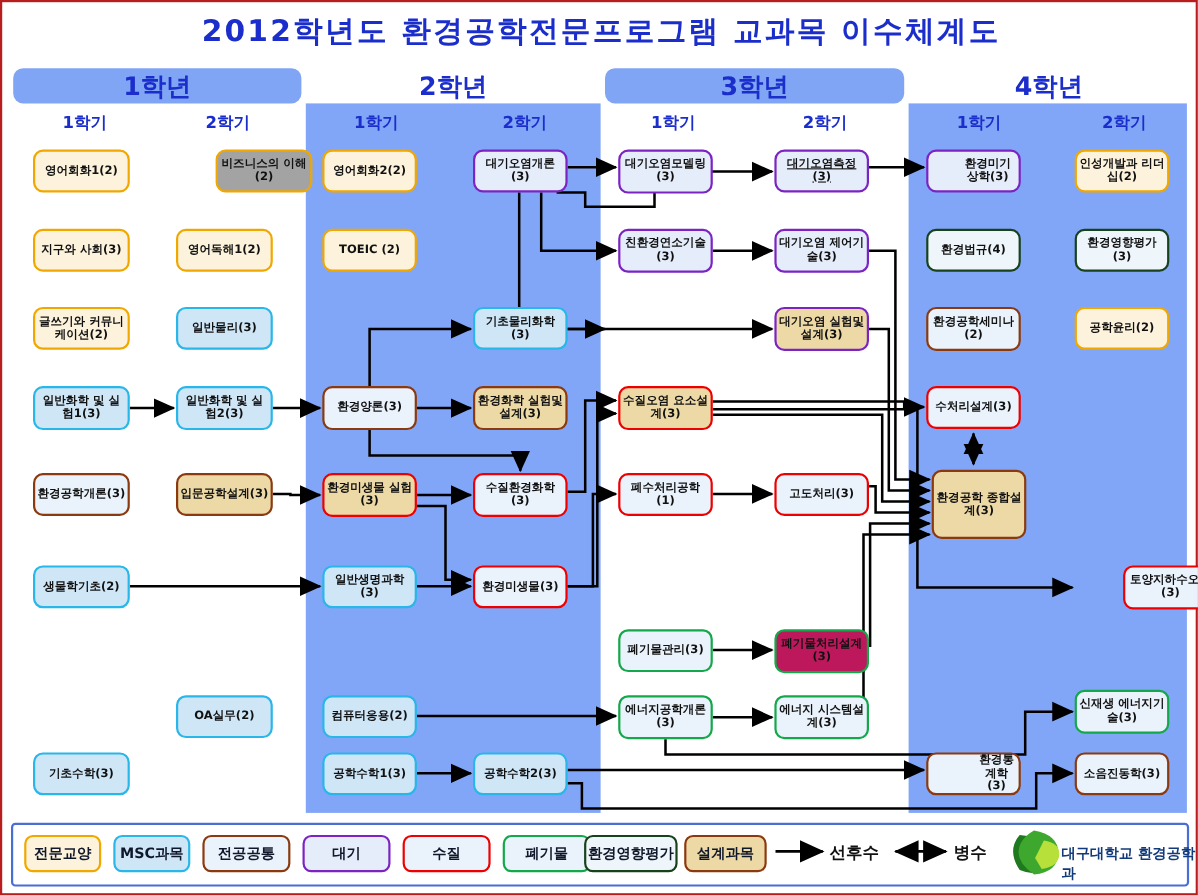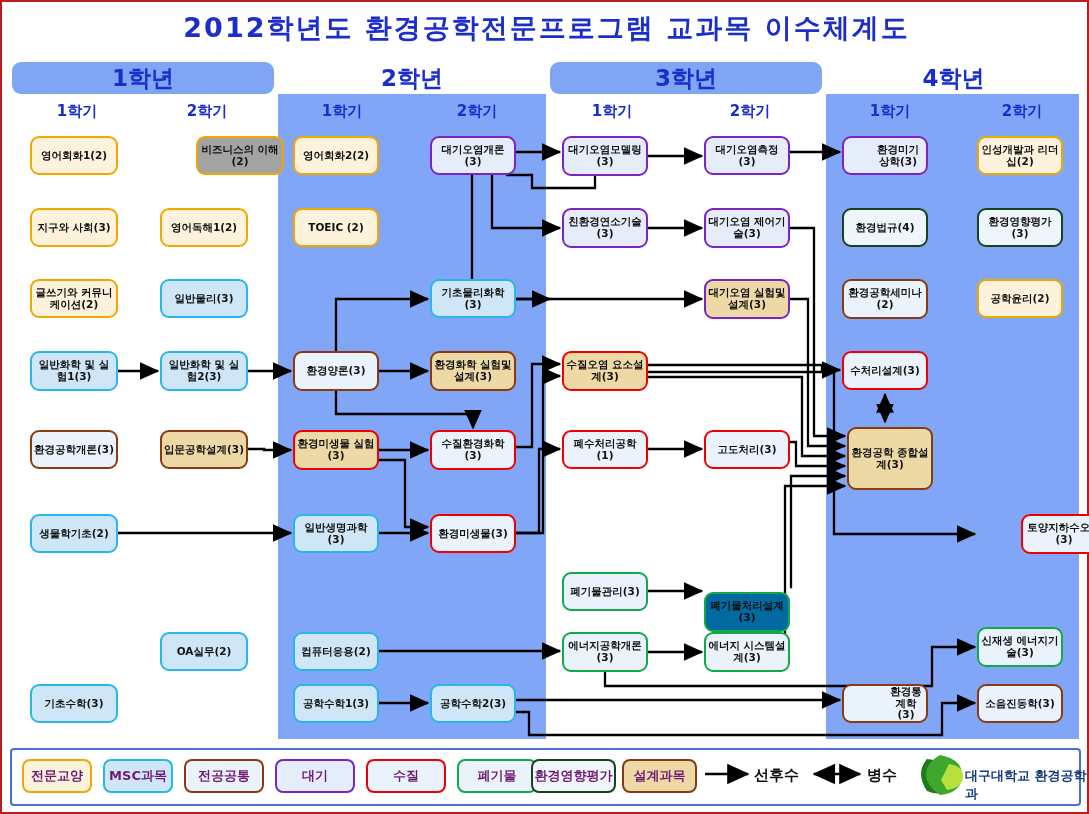--- a/index.html
+++ b/index.html
@@ -39,21 +39,21 @@
   svg.edges{position:absolute;left:0;top:0;width:1089px;height:814px;
             pointer-events:none;}
   #legend{
     position:absolute;left:8px;top:746px;width:1071px;height:58px;
     border:2px solid #4a6fd4;border-radius:4px;box-sizing:border-box;
     background:#fff;
   }
   .lgnode{
     position:absolute;box-sizing:border-box;border-radius:8px;border-style:solid;
     display:flex;align-items:center;justify-content:center;
-    font-size:13px;font-weight:bold;color:#701a75;text-align:left;
+    font-size:13px;font-weight:bold;color:#0f172a;text-align:left;
   }
   .lgtext{position:absolute;font-size:15px;font-weight:bold;color:#111;}
   .lglogotext{position:absolute;font-size:13px;font-weight:bold;color:#123a7a;}
 </style>
 </head>
 <body>
 
 <div id="root">
 
   <div id="title">2012학년도 환경공학전문프로그램 교과목 이수체계도</div>
@@ -185,29 +185,29 @@
       <div class="node" style="left: 291px; top: 349px; width: 86px; height: 40px; border-width: 2.4px; border-color: rgb(139, 58, 16); background: rgb(234, 242, 251);">환경양론(3)</div>
       <div class="node" style="left: 428px; top: 349px; width: 86px; height: 40px; border-width: 2.4px; border-color: rgb(139, 58, 16); background: rgb(237, 217, 166);">환경화학 실험및설계(3)</div>
       <div class="node" style="left: 291px; top: 428px; width: 86px; height: 40px; border-width: 2.4px; border-color: rgb(238, 0, 0); background: rgb(237, 217, 166);">환경미생물 실험(3)</div>
       <div class="node" style="left: 428px; top: 428px; width: 86px; height: 40px; border-width: 2.4px; border-color: rgb(238, 0, 0); background: rgb(234, 242, 251);">수질환경화학(3)</div>
       <div class="node" style="left: 291px; top: 512px; width: 86px; height: 39px; border-width: 2.4px; border-color: rgb(41, 182, 232); background: rgb(207, 230, 247);">일반생명과학(3)</div>
       <div class="node" style="left: 428px; top: 512px; width: 86px; height: 39px; border-width: 2.4px; border-color: rgb(238, 0, 0); background: rgb(234, 242, 251);">환경미생물(3)</div>
       <div class="node" style="left: 291px; top: 630px; width: 86px; height: 39px; border-width: 2.4px; border-color: rgb(41, 182, 232); background: rgb(207, 230, 247);">컴퓨터응용(2)</div>
       <div class="node" style="left: 291px; top: 682px; width: 86px; height: 39px; border-width: 2.4px; border-color: rgb(41, 182, 232); background: rgb(207, 230, 247);">공학수학1(3)</div>
       <div class="node" style="left: 428px; top: 682px; width: 86px; height: 39px; border-width: 2.4px; border-color: rgb(41, 182, 232); background: rgb(207, 230, 247);">공학수학2(3)</div>
       <div class="node" style="left: 560px; top: 134px; width: 86px; height: 40px; border-width: 2.4px; border-color: rgb(123, 36, 194); background: rgb(230, 237, 250);">대기오염모델링(3)</div>
-      <div class="node" style="left: 702px; top: 134px; width: 86px; height: 39px; border-width: 2.4px; border-color: rgb(123, 36, 194); background: rgb(230, 237, 250);">대기오염측정(3)</div>
+      <div class="node" style="left: 702px; top: 134px; width: 86px; height: 39px; border-width: 2.4px; border-color: rgb(123, 36, 194); background: rgb(230, 237, 250); text-decoration: underline;">대기오염측정(3)</div>
       <div class="node" style="left: 560px; top: 206px; width: 86px; height: 40px; border-width: 2.4px; border-color: rgb(123, 36, 194); background: rgb(230, 237, 250);">친환경연소기술(3)</div>
       <div class="node" style="left: 702px; top: 206px; width: 86px; height: 40px; border-width: 2.4px; border-color: rgb(123, 36, 194); background: rgb(230, 237, 250);">대기오염 제어기술(3)</div>
       <div class="node" style="left: 702px; top: 277px; width: 86px; height: 40px; border-width: 2.4px; border-color: rgb(123, 36, 194); background: rgb(237, 217, 166);">대기오염 실험및설계(3)</div>
       <div class="node" style="left: 560px; top: 349px; width: 86px; height: 40px; border-width: 2.4px; border-color: rgb(238, 0, 0); background: rgb(237, 217, 166);">수질오염 요소설계(3)</div>
       <div class="node" style="left: 560px; top: 428px; width: 86px; height: 39px; border-width: 2.4px; border-color: rgb(238, 0, 0); background: rgb(234, 242, 251);">폐수처리공학(1)</div>
       <div class="node" style="left: 702px; top: 428px; width: 86px; height: 39px; border-width: 2.4px; border-color: rgb(238, 0, 0); background: rgb(234, 242, 251);">고도처리(3)</div>
       <div class="node" style="left: 560px; top: 570px; width: 86px; height: 39px; border-width: 2.4px; border-color: rgb(19, 168, 74); background: rgb(234, 242, 251);">폐기물관리(3)</div>
-      <div class="node" style="left: 702px; top: 570px; width: 86px; height: 40px; border-width: 2.4px; border-color: rgb(19, 168, 74); background: #0369a1; margin-top: 20px;">폐기물처리설계(3)</div>
+      <div class="node" style="left: 702px; top: 570px; width: 86px; height: 40px; border-width: 2.4px; border-color: rgb(19, 168, 74); background: #be185d;">폐기물처리설계(3)</div>
       <div class="node" style="left: 560px; top: 630px; width: 86px; height: 40px; border-width: 2.4px; border-color: rgb(19, 168, 74); background: rgb(234, 242, 251);">에너지공학개론(3)</div>
       <div class="node" style="left: 702px; top: 630px; width: 86px; height: 40px; border-width: 2.4px; border-color: rgb(19, 168, 74); background: rgb(234, 242, 251);">에너지 시스템설계(3)</div>
       <div class="node" style="left: 840px; top: 134px; width: 86px; height: 39px; border-width: 2.4px; border-color: rgb(123, 36, 194); background: rgb(230, 237, 250); padding-left: 28px;">환경미기상학(3)</div>
       <div class="node" style="left: 975px; top: 134px; width: 86px; height: 39px; border-width: 2.4px; border-color: rgb(240, 168, 0); background: rgb(253, 243, 220);">인성개발과 리더십(2)</div>
       <div class="node" style="left: 840px; top: 206px; width: 86px; height: 39px; border-width: 2.4px; border-color: rgb(23, 66, 28); background: rgb(238, 246, 251);">환경법규(4)</div>
       <div class="node" style="left: 975px; top: 206px; width: 86px; height: 39px; border-width: 2.4px; border-color: rgb(23, 66, 28); background: rgb(238, 246, 251);">환경영향평가(3)</div>
       <div class="node" style="left: 840px; top: 277px; width: 86px; height: 40px; border-width: 2.4px; border-color: rgb(139, 58, 16); background: rgb(234, 242, 251);">환경공학세미나(2)</div>
       <div class="node" style="left: 975px; top: 277px; width: 86px; height: 39px; border-width: 2.4px; border-color: rgb(240, 168, 0); background: rgb(253, 243, 220);">공학윤리(2)</div>
       <div class="node" style="left: 840px; top: 349px; width: 86px; height: 39px; border-width: 2.4px; border-color: rgb(238, 0, 0); background: rgb(234, 242, 251);">수처리설계(3)</div>
       <div class="node" style="left: 845px; top: 425px; width: 86px; height: 63px; border-width: 2.4px; border-color: rgb(139, 58, 16); background: rgb(237, 217, 166);">환경공학 종합설계(3)</div>

